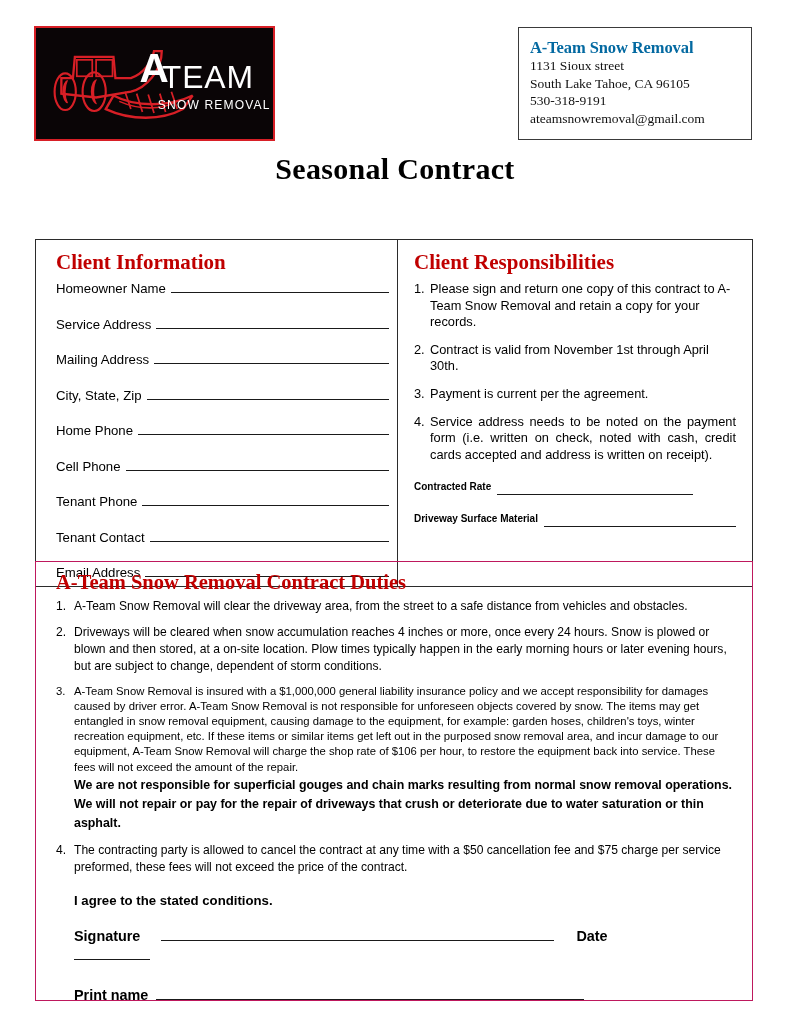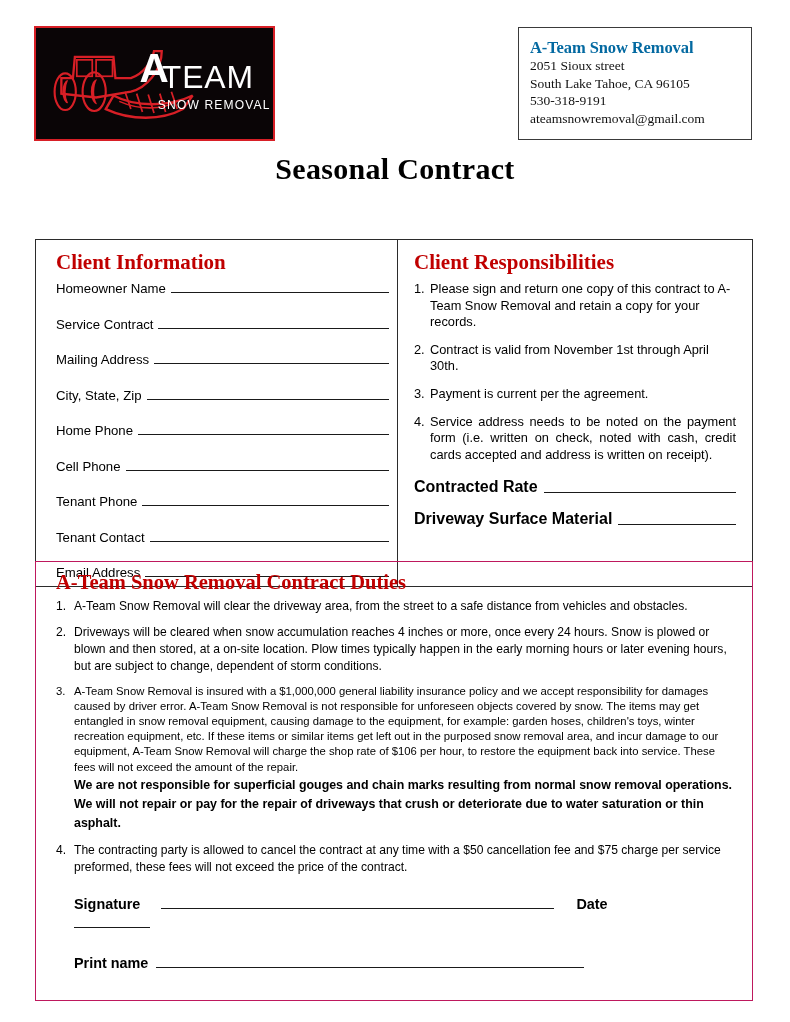--- a/index.html
+++ b/index.html
@@ -133,22 +133,22 @@
     font-size: 12.8px;
     line-height: 16.6px;
     margin-bottom: 11px;
   }
   .ol-resp li .num { width: 16px; flex: none; }
   .ol-resp li .txt { flex: 1; }
   .txt.just { text-align: justify; }
 
   .rate-row {
     display: flex;
-    align-items: center;
-    font-size: 16px;
+    align-items: flex-end;
+    font-size: 10px;
     font-weight: bold;
     line-height: 16px;
     margin-top: 16px;
   }
   .rate-row .lbl { white-space: nowrap; }
   .rate-row .rule {
     flex: 1;
     border-bottom: 1.3px solid #1a1a1a;
     margin-left: 6px;
     height: 11px;
@@ -259,40 +259,40 @@
       <path d="M61 53 A 11 19 0 0 0 61 79 A 6.5 13 0 0 1 61 53 Z" fill="#d81f26"></path>
 
       <text x="105" y="56" font-family="Liberation Sans, sans-serif" font-size="42" font-weight="bold" fill="#ffffff">A</text>
       <text x="128" y="62" font-family="Liberation Sans, sans-serif" font-size="33" letter-spacing="1" fill="#ffffff">TEAM</text>
       <text x="124" y="84" font-family="Liberation Sans, sans-serif" font-size="12.5" letter-spacing="1.2" fill="#ffffff">SNOW REMOVAL</text>
     </svg>
   </div>
 
   <div class="contact-box">
     <div class="contact-name">A-Team Snow Removal</div>
-    <div class="contact-line">2051 Sioux street</div>
+    <div class="contact-line">1131 Sioux street</div>
     <div class="contact-line">South Lake Tahoe, CA 96105</div>
     <div class="contact-line">530-318-9191</div>
     <div class="contact-line">ateamsnowremoval@gmail.com</div>
   </div>
 </div>
 
 <div class="doc-title">Seasonal Contract</div>
 
 <div class="table-top">
 
   <div class="col-left">
     <div class="sec-title">Client Information</div>
 
     <div class="field">
       <span class="lbl">Homeowner Name</span>
       <span class="rule"></span>
     </div>
     <div class="field">
-      <span class="lbl">Service Contract</span>
+      <span class="lbl">Service Address</span>
       <span class="rule"></span>
     </div>
     <div class="field">
       <span class="lbl">Mailing Address</span>
       <span class="rule"></span>
     </div>
     <div class="field">
       <span class="lbl">City, State, Zip</span>
       <span class="rule"></span>
     </div>
@@ -369,20 +369,21 @@
         <span>A-Team Snow Removal is insured with a $1,000,000 general liability insurance policy and we accept responsibility for damages caused by driver error. A-Team Snow Removal is not responsible for unforeseen objects covered by snow. The items may get entangled in snow removal equipment, causing damage to the equipment, for example: garden hoses, children's toys, winter recreation equipment, etc. If these items or similar items get left out in the purposed snow removal area, and incur damage to our equipment, A-Team Snow Removal will charge the shop rate of $106 per hour, to restore the equipment back into service. These fees will not exceed the amount of the repair.</span>
         <span class="bold-block">We are not responsible for superficial gouges and chain marks resulting from normal snow removal operations. We will not repair or pay for the repair of driveways that crush or deteriorate due to water saturation or thin asphalt.</span>
       </span>
     </li>
     <li>
       <span class="num d4">4.</span>
       <span class="txt d4">The contracting party is allowed to cancel the contract at any time with a $50 cancellation fee and $75 charge per service preformed, these fees will not exceed the price of the contract.</span>
     </li>
   </ul>
 
+  <div class="agree">I agree to the stated conditions.</div>
 
   <div class="sign-row">
     <span>Signature</span>
     <span class="rule"></span>
     <span>Date</span>
   </div>
   <div class="date-rule"></div>
 
   <div class="print-row">
     <span>Print name</span>

